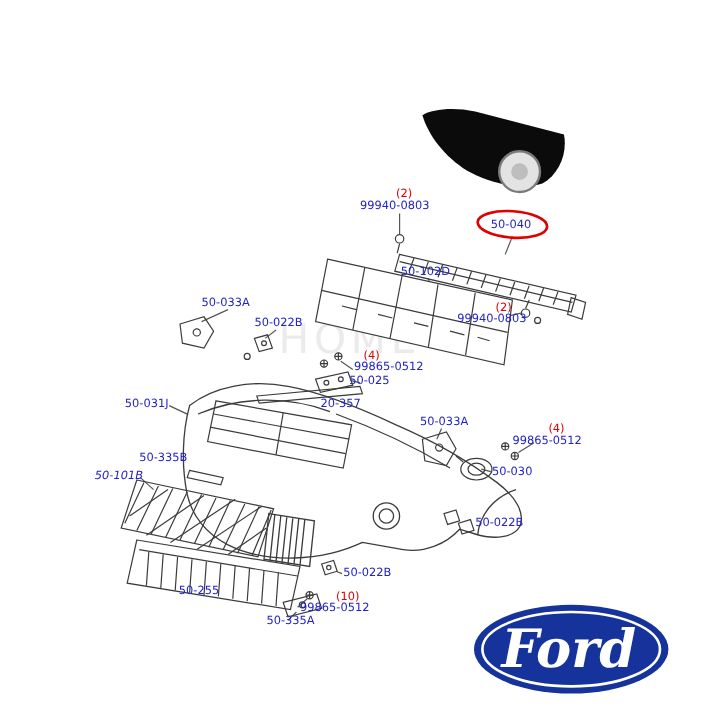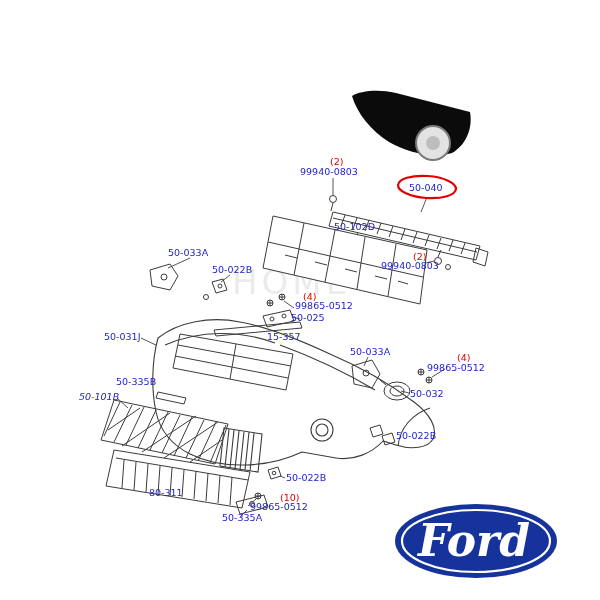--- a/index.html
+++ b/index.html
@@ -178,27 +178,27 @@
   <span class="lbl hl" style="left:409px;top:182px;">50-040</span>
   <span class="lbl" style="left:334px;top:221px;">50-102D</span>
   <span class="lbl" style="left:168px;top:247px;">50-033A</span>
   <span class="lbl qty" style="left:413px;top:251px;">(2)</span>
   <span class="lbl" style="left:381px;top:260px;">99940-0803</span>
   <span class="lbl" style="left:212px;top:264px;">50-022B</span>
   <span class="lbl qty" style="left:303px;top:291px;">(4)</span>
   <span class="lbl" style="left:295px;top:300px;">99865-0512</span>
   <span class="lbl" style="left:291px;top:312px;text-align:right;">50-025</span>
   <span class="lbl" style="left:104px;top:331px;">50-031J</span>
-  <span class="lbl" style="left:267px;top:331px;">15-357</span>
+  <span class="lbl" style="left:267px;top:331px;">20-357</span>
   <span class="lbl" style="left:350px;top:346px;">50-033A</span>
   <span class="lbl qty" style="left:457px;top:352px;">(4)</span>
   <span class="lbl" style="left:427px;top:362px;">99865-0512</span>
   <span class="lbl" style="left:116px;top:376px;text-align:center;">50-335B</span>
   <span class="lbl" style="left:79px;top:391px;font-style:italic;">50-101B</span>
-  <span class="lbl" style="left:410px;top:388px;">50-032</span>
+  <span class="lbl" style="left:410px;top:388px;">50-030</span>
   <span class="lbl" style="left:396px;top:430px;">50-022B</span>
-  <span class="lbl" style="left:149px;top:487px;">80-311</span>
+  <span class="lbl" style="left:149px;top:487px;">50-255</span>
   <span class="lbl" style="left:286px;top:472px;">50-022B</span>
   <span class="lbl qty" style="left:280px;top:492px;">(10)</span>
   <span class="lbl" style="left:250px;top:501px;">99865-0512</span>
   <span class="lbl" style="left:222px;top:512px;text-align:center;">50-335A</span>
 
 </div>
 
 </body></html>

